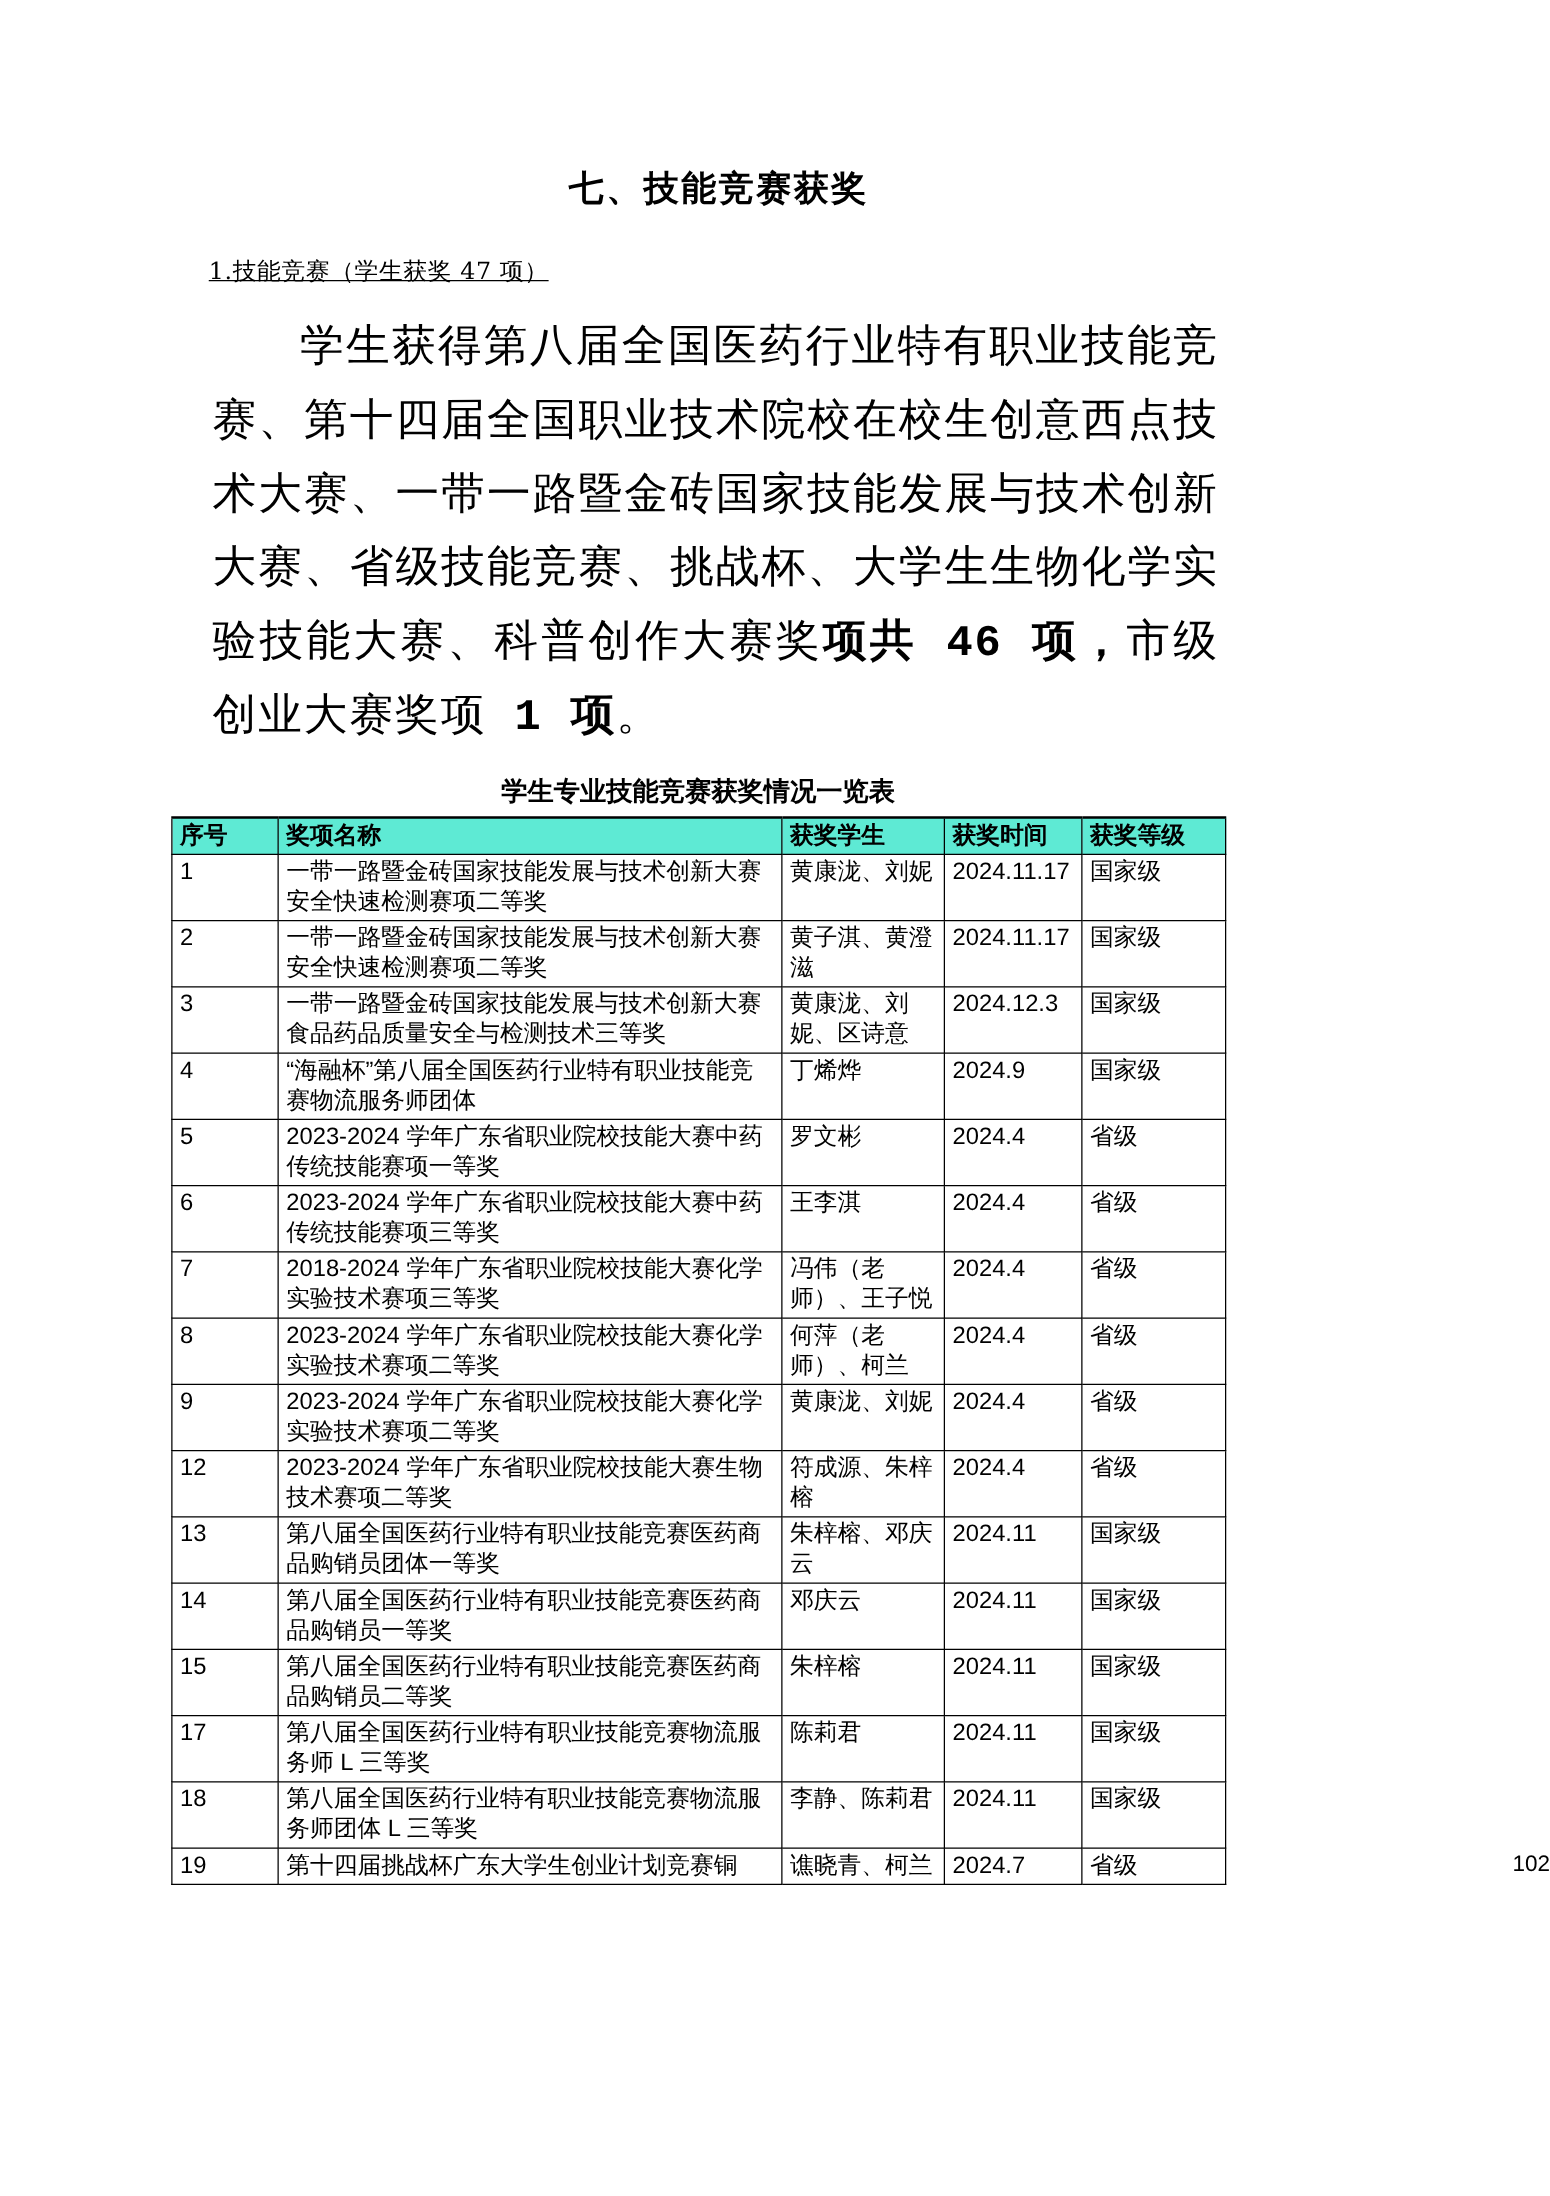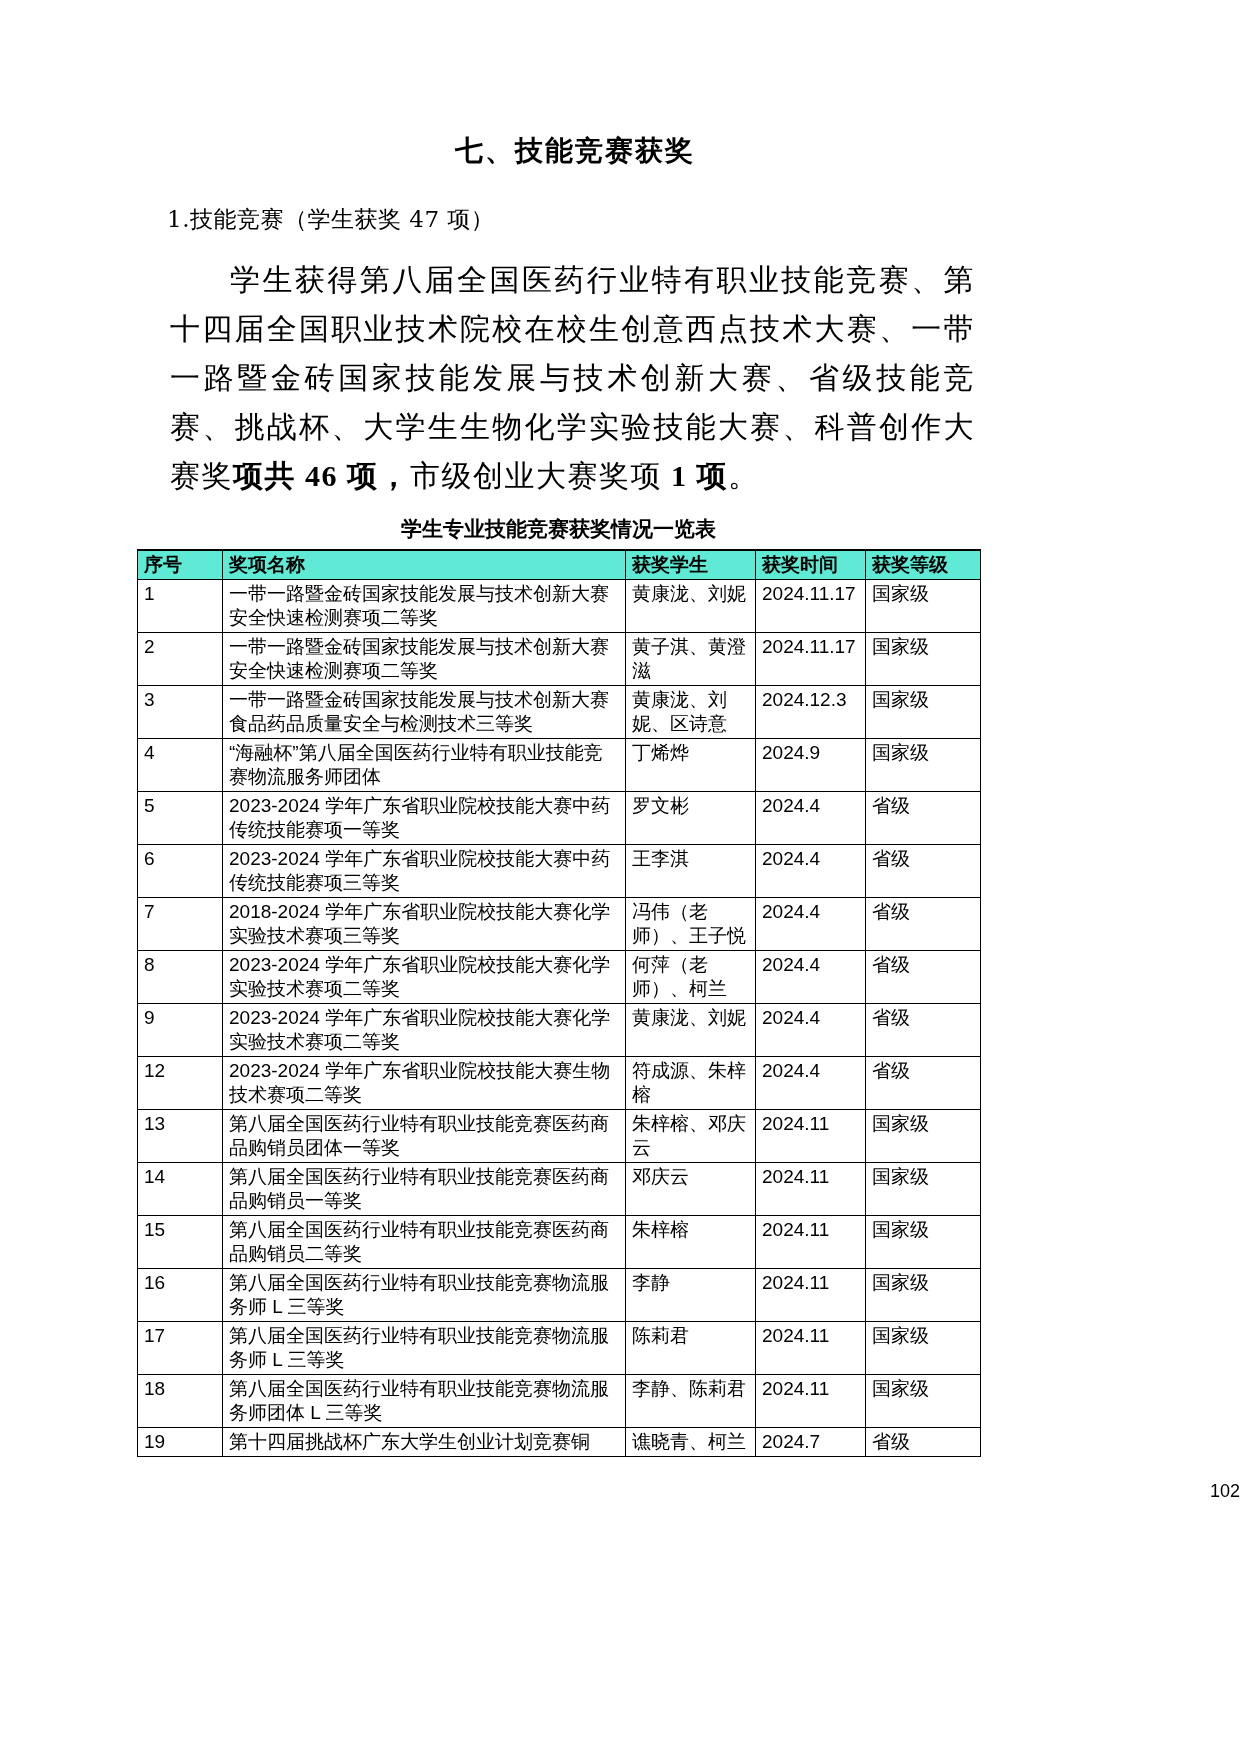--- a/index.html
+++ b/index.html
@@ -25,29 +25,30 @@
   .section-heading {
     font-family: "DejaVu Serif", serif;
     font-size: 28px;
     font-weight: bold;
     margin: 0 0 34px 33px;
     letter-spacing: 2px;
     text-align: center;
   }
   .subsection-heading {
     font-family: "DejaVu Serif", serif;
-    font-size: 23px;
+    font-size: 19px;
     font-weight: normal;
     margin: 11px 0 20px 30px;
     letter-spacing: 0.5px;
+    text-decoration: underline;
   }
   .intro {
-    font-family: Liberation Serif, serif;
-    font-size: 30px;
-    line-height: 49px;
+    font-family: Liberation Mono, monospace;
+    font-size: 35px;
+    line-height: 59px;
     letter-spacing: 1.5px;
     text-align: justify;
     text-indent: 2em;
     margin: 0 5px 8px 33px;
   }
   .table-title {
     font-size: 21px;
     font-weight: bold;
     text-align: center;
     margin: 15px 0 6px 0;
@@ -201,27 +202,20 @@
             <td class="col4">国家级</td>
           </tr>
           <tr>
             <td class="col0">15</td>
             <td class="col1">第八届全国医药行业特有职业技能竞赛医药商品购销员二等奖</td>
             <td class="col2">朱梓榕</td>
             <td class="col3">2024.11</td>
             <td class="col4">国家级</td>
           </tr>
           <tr>
-            <td class="col0">16</td>
-            <td class="col1">第八届全国医药行业特有职业技能竞赛物流服务师 L 三等奖</td>
-            <td class="col2">李静</td>
-            <td class="col3">2024.11</td>
-            <td class="col4">国家级</td>
-          </tr>
-          <tr>
             <td class="col0">17</td>
             <td class="col1">第八届全国医药行业特有职业技能竞赛物流服务师 L 三等奖</td>
             <td class="col2">陈莉君</td>
             <td class="col3">2024.11</td>
             <td class="col4">国家级</td>
           </tr>
           <tr>
             <td class="col0">18</td>
             <td class="col1">第八届全国医药行业特有职业技能竞赛物流服务师团体 L 三等奖</td>
             <td class="col2">李静、陈莉君</td>

